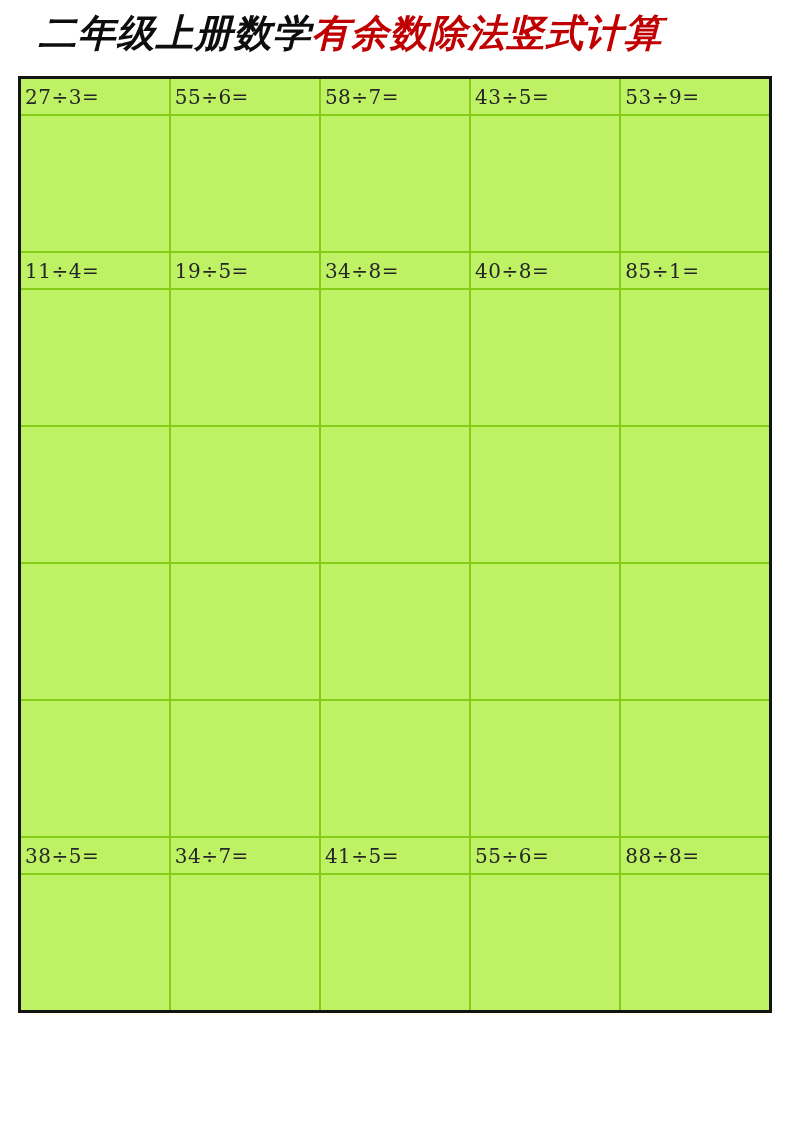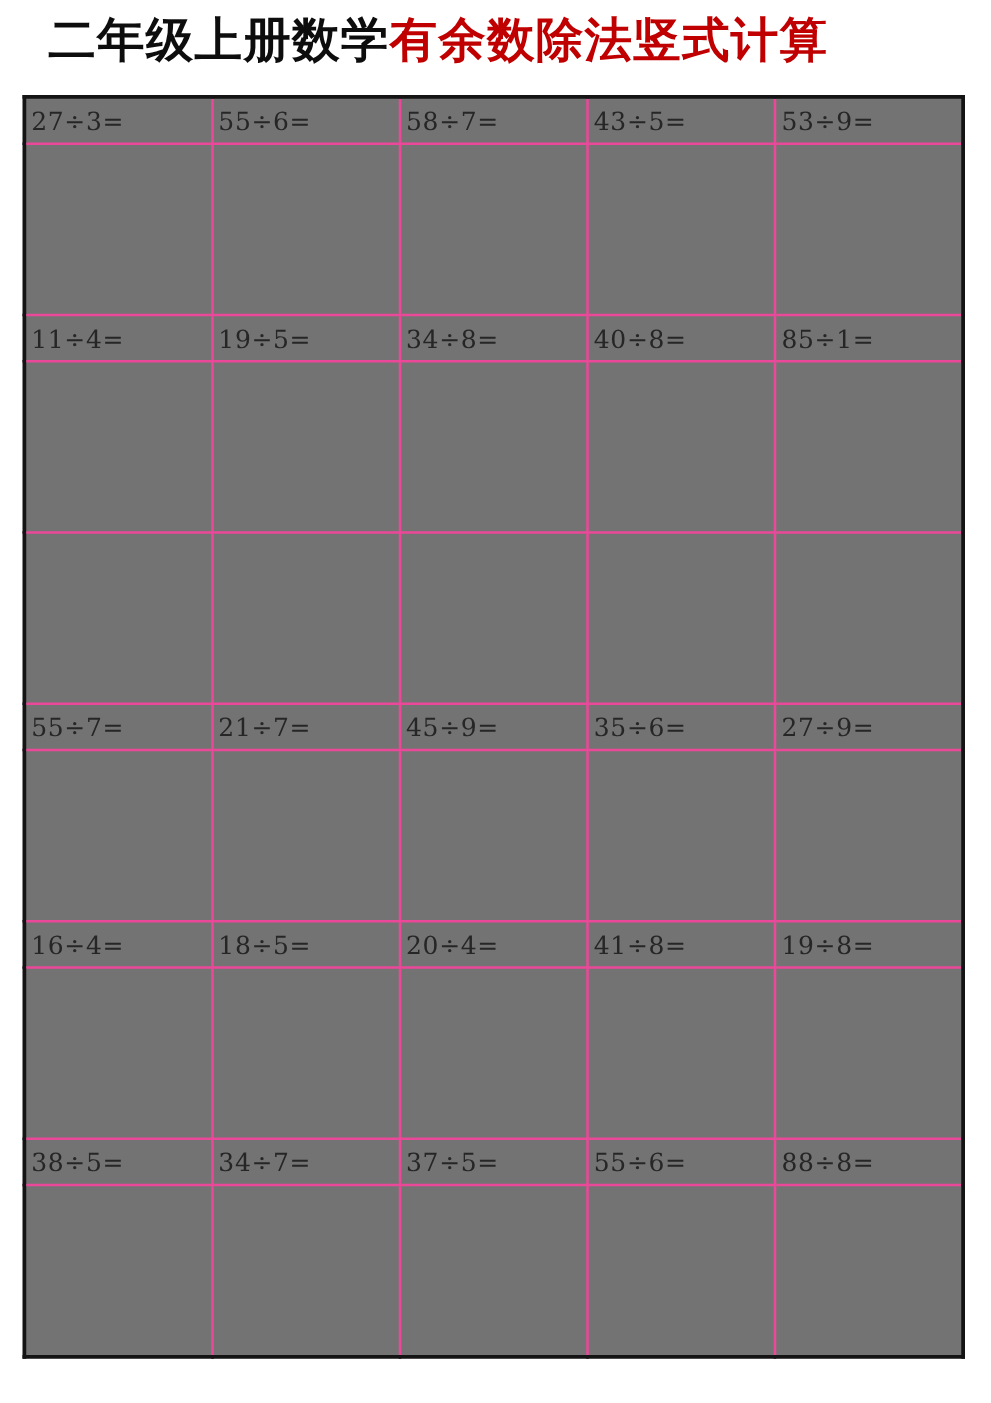--- a/index.html
+++ b/index.html
@@ -17,33 +17,34 @@
   .page-title {
     width: 701px;
     text-align: center;
     padding-top: 11px;
     font-size: 38px;
     font-weight: bold;
     color: #0d0d0d;
     letter-spacing: 1px;
     line-height: 1.2;
     white-space: nowrap;
+    font-style: italic;
   }
   table.worksheet {
     position: absolute;
     left: 18px;
     top: 76px;
     width: 754px;
     border-collapse: collapse;
     table-layout: fixed;
     border: 3px solid #141414;
   }
   table.worksheet td {
-    border: 2px solid #ec4899;
-    background: #737373;
+    border: 2px solid #84cc16;
+    background: #bef264;
   }
   tr.problem-row td {
     height: 33px;
     font-family: "DejaVu Serif", serif;
     font-size: 20px;
     color: #262626;
     text-align: left;
     vertical-align: middle;
     padding: 1px 2px 1px 4px;
     letter-spacing: 0.5px;
@@ -94,54 +95,40 @@
   </tr>
 
   <tr class="work-row">
     <td></td>
     <td></td>
     <td></td>
     <td></td>
     <td></td>
   </tr>
 
-  <tr class="problem-row">
-    <td>55÷7=</td>
-    <td>21÷7=</td>
-    <td>45÷9=</td>
-    <td>35÷6=</td>
-    <td>27÷9=</td>
-  </tr>
   <tr class="work-row">
     <td></td>
     <td></td>
     <td></td>
     <td></td>
     <td></td>
   </tr>
 
-  <tr class="problem-row">
-    <td>16÷4=</td>
-    <td>18÷5=</td>
-    <td>20÷4=</td>
-    <td>41÷8=</td>
-    <td>19÷8=</td>
-  </tr>
   <tr class="work-row">
     <td></td>
     <td></td>
     <td></td>
     <td></td>
     <td></td>
   </tr>
 
   <tr class="problem-row">
     <td>38÷5=</td>
     <td>34÷7=</td>
-    <td>37÷5=</td>
+    <td>41÷5=</td>
     <td>55÷6=</td>
     <td>88÷8=</td>
   </tr>
   <tr class="work-row">
     <td></td>
     <td></td>
     <td></td>
     <td></td>
     <td></td>
   </tr>

